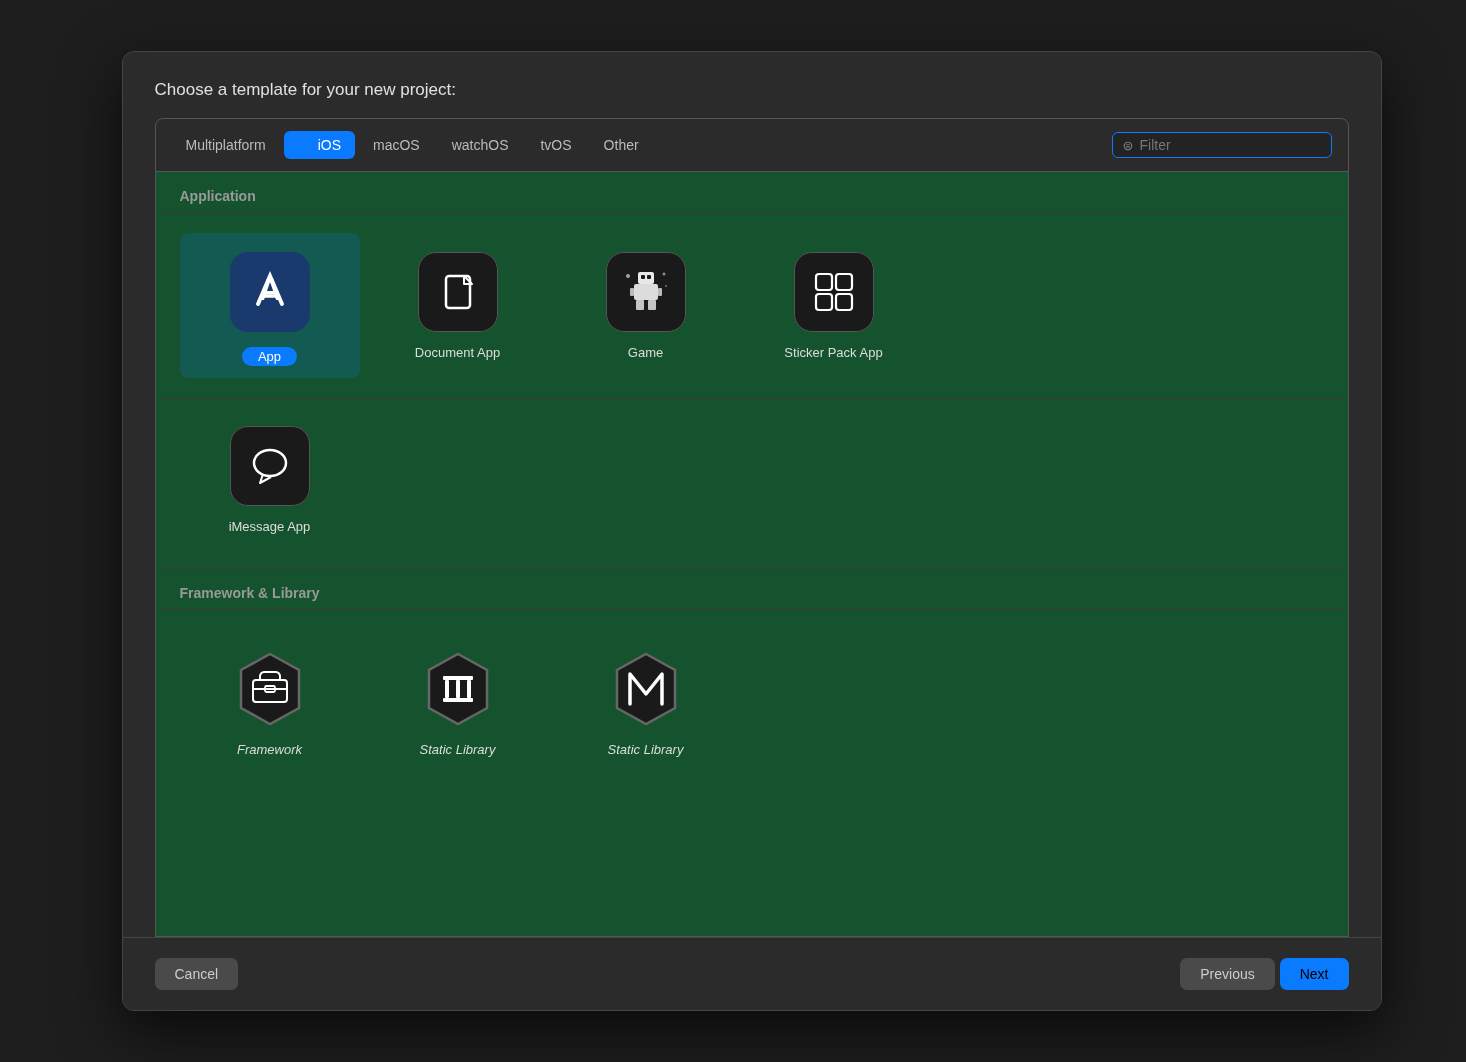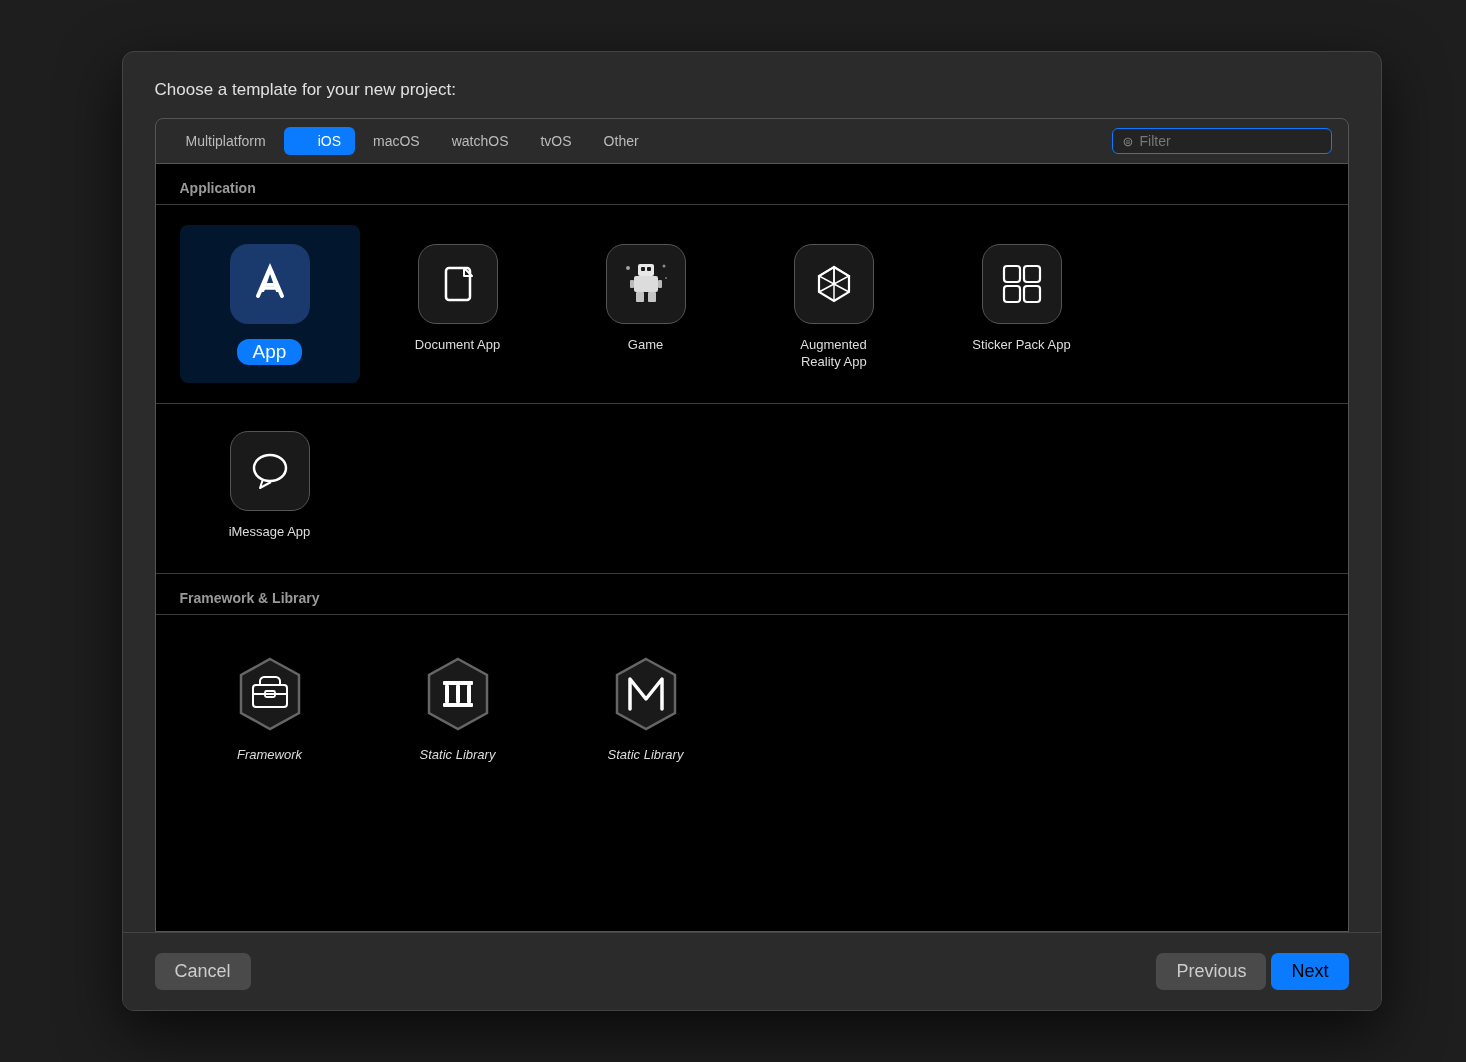--- a/index.html
+++ b/index.html
@@ -68,21 +68,21 @@
       font-size: 14px;
       width: 100%;
     }
     .filter-input::placeholder { color: #777; }
 
     
     .content-area {
       border: 1px solid #555;
       border-top: none;
       flex: 1;
-      background: #000000;
+      background: #14532d;
       overflow-y: auto;
     }
 
     
     .section-header {
       color: #999;
       font-size: 14px;
       font-weight: 600;
       padding: 16px 24px 8px 24px;
       border-bottom: 1px solid #3a3a3a;
@@ -135,39 +135,39 @@
       text-align: right;
       color: #ddd;
       font-size: 13px;
       line-height: 1.3;
     }
     .template-item.selected .template-label-badge {
       background: #0a7aff;
       color: #fff;
       border-radius: 12px;
       padding: 2px 16px;
-      font-size: 19px;
+      font-size: 13px;
       font-weight: 500;
       margin-top: 2px;
       display: inline-block;
     }
 
     
     .bottom-bar {
       display: flex;
       align-items: center;
       justify-content: space-between;
       padding: 20px 32px;
       background: #2b2b2b;
       border-top: 1px solid #444;
     }
     .btn {
       padding: 8px 20px;
       border-radius: 7px;
-      font-size: 18px;
+      font-size: 14px;
       font-weight: 500;
       cursor: pointer;
       border: none;
       outline: none;
     }
     .btn-cancel {
       background: #4a4a4a;
       color: #ccc;
     }
     .btn-secondary {
@@ -183,21 +183,21 @@
     svg text { font-family: -apple-system, BlinkMacSystemFont, sans-serif; }
   </style>
 </head>
 <body>
 
 <div class="dialog">
 
   <div class="dialog-header">
     <div class="dialog-title">Choose a template for your new project:</div>
 
-    <div style="display:flex; align-items:center; border:1px solid #555; border-radius:8px 8px 0 0; background:#2b2b2b; padding:0 16px; height:46px; gap:4px;">
+    <div style="display:flex; align-items:center; border:1px solid #555; border-radius:8px 8px 0 0; background:#2b2b2b; padding:0 16px; height:54px; gap:4px;">
       <div style="display:flex;flex:1;align-items:center;gap:4px;">
         <div class="tab-item">Multiplatform</div>
         <div class="tab-item active">iOS</div>
         <div class="tab-item">macOS</div>
         <div class="tab-item">watchOS</div>
         <div class="tab-item">tvOS</div>
         <div class="tab-item">Other</div>
       </div>
       <div class="filter-wrap">
         <span class="filter-icon">⊜</span>
@@ -255,36 +255,20 @@
 
               <circle cx="8" cy="10" r="2" fill="white" opacity="0.6"></circle>
               <circle cx="44" cy="8" r="1.5" fill="white" opacity="0.5"></circle>
               <circle cx="46" cy="20" r="1" fill="white" opacity="0.4"></circle>
             </svg>
           </div>
         </div>
         <span class="template-label">Game</span>
       </div>
 
-      <div class="template-item">
-        <div class="template-icon-wrap">
-          <div class="icon-rounded dark" style="width:80px;height:80px;border-radius:18px;display:flex;align-items:center;justify-content:center;">
-            <svg width="50" height="50" viewBox="0 0 50 50" fill="none">
-
-              <polygon points="25,8 40,17 40,33 25,42 10,33 10,17" fill="none" stroke="white" stroke-width="2.2"></polygon>
-              <polygon points="25,8 25,25 10,17" fill="none" stroke="white" stroke-width="1.5"></polygon>
-              <polygon points="25,8 25,25 40,17" fill="none" stroke="white" stroke-width="1.5"></polygon>
-              <line x1="25" y1="25" x2="25" y2="42" stroke="white" stroke-width="1.5"></line>
-              <line x1="25" y1="25" x2="10" y2="33" stroke="white" stroke-width="1.5"></line>
-              <line x1="25" y1="25" x2="40" y2="33" stroke="white" stroke-width="1.5"></line>
-            </svg>
-          </div>
-        </div>
-        <span class="template-label">Augmented<br>Reality App</span>
-      </div>
 
       <div class="template-item">
         <div class="template-icon-wrap">
           <div class="icon-rounded dark" style="width:80px;height:80px;border-radius:18px;display:flex;align-items:center;justify-content:center;">
             <svg width="50" height="50" viewBox="0 0 50 50" fill="none">
 
               <rect x="7" y="7" width="16" height="16" rx="3" fill="none" stroke="white" stroke-width="2.2"></rect>
               <rect x="27" y="7" width="16" height="16" rx="3" fill="none" stroke="white" stroke-width="2.2"></rect>
               <rect x="7" y="27" width="16" height="16" rx="3" fill="none" stroke="white" stroke-width="2.2"></rect>
               <rect x="27" y="27" width="16" height="16" rx="3" fill="none" stroke="white" stroke-width="2.2"></rect>

